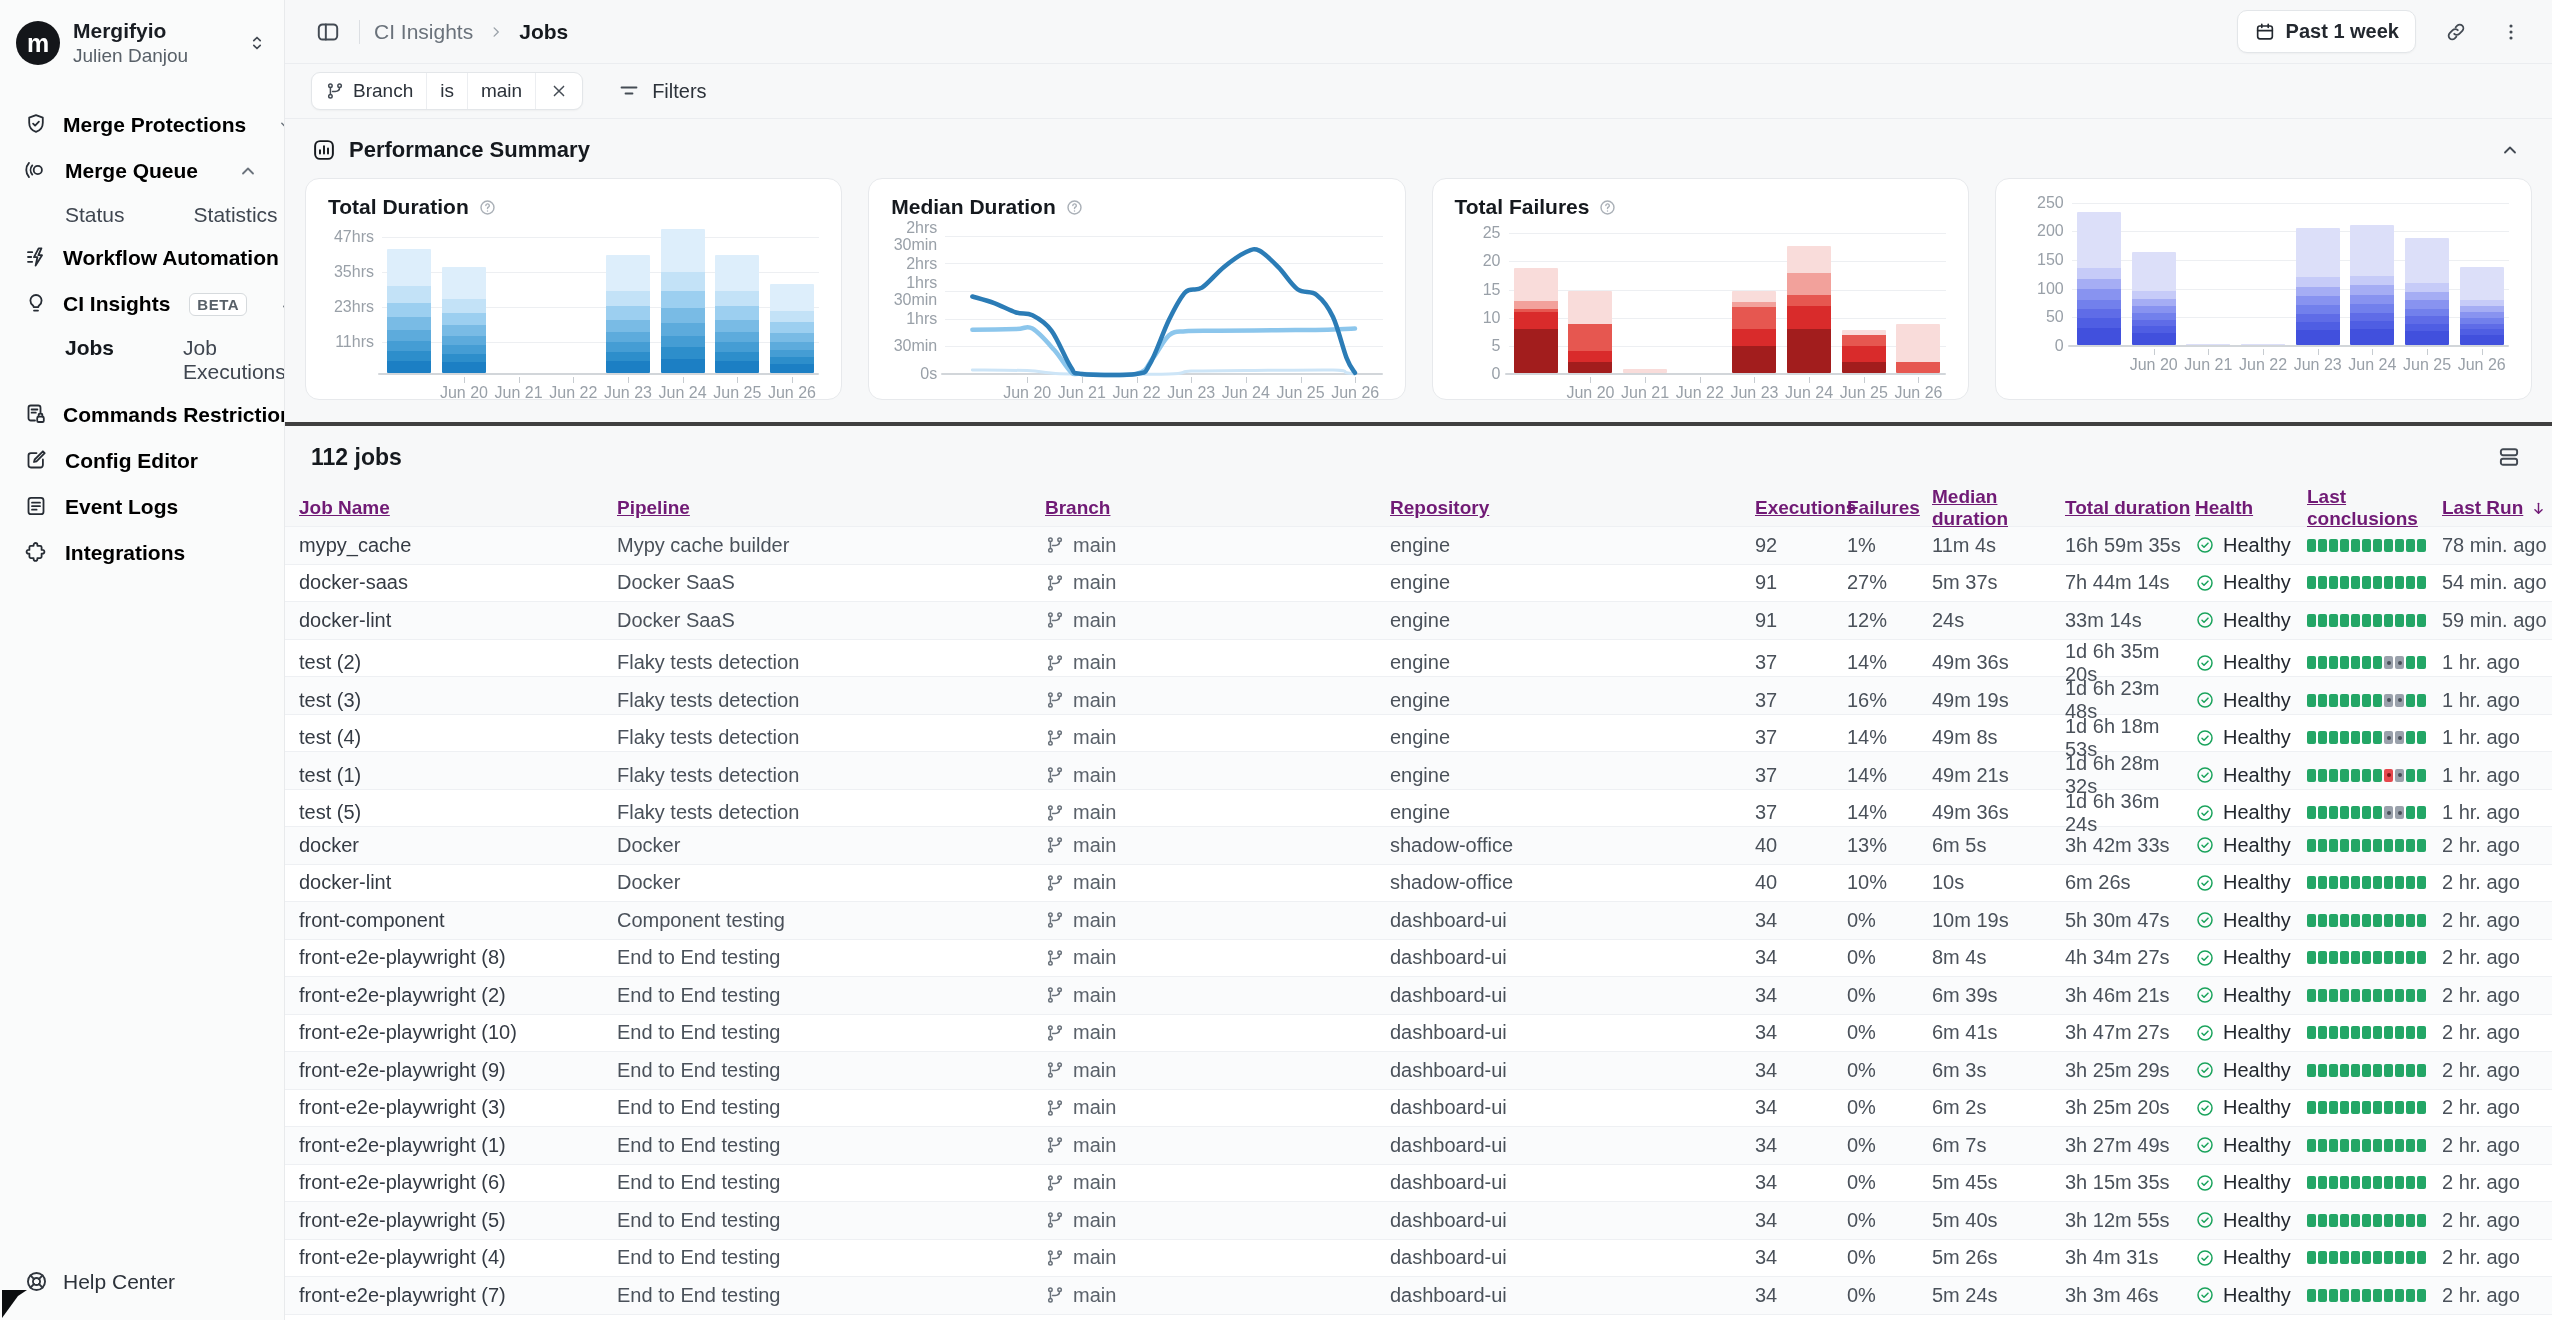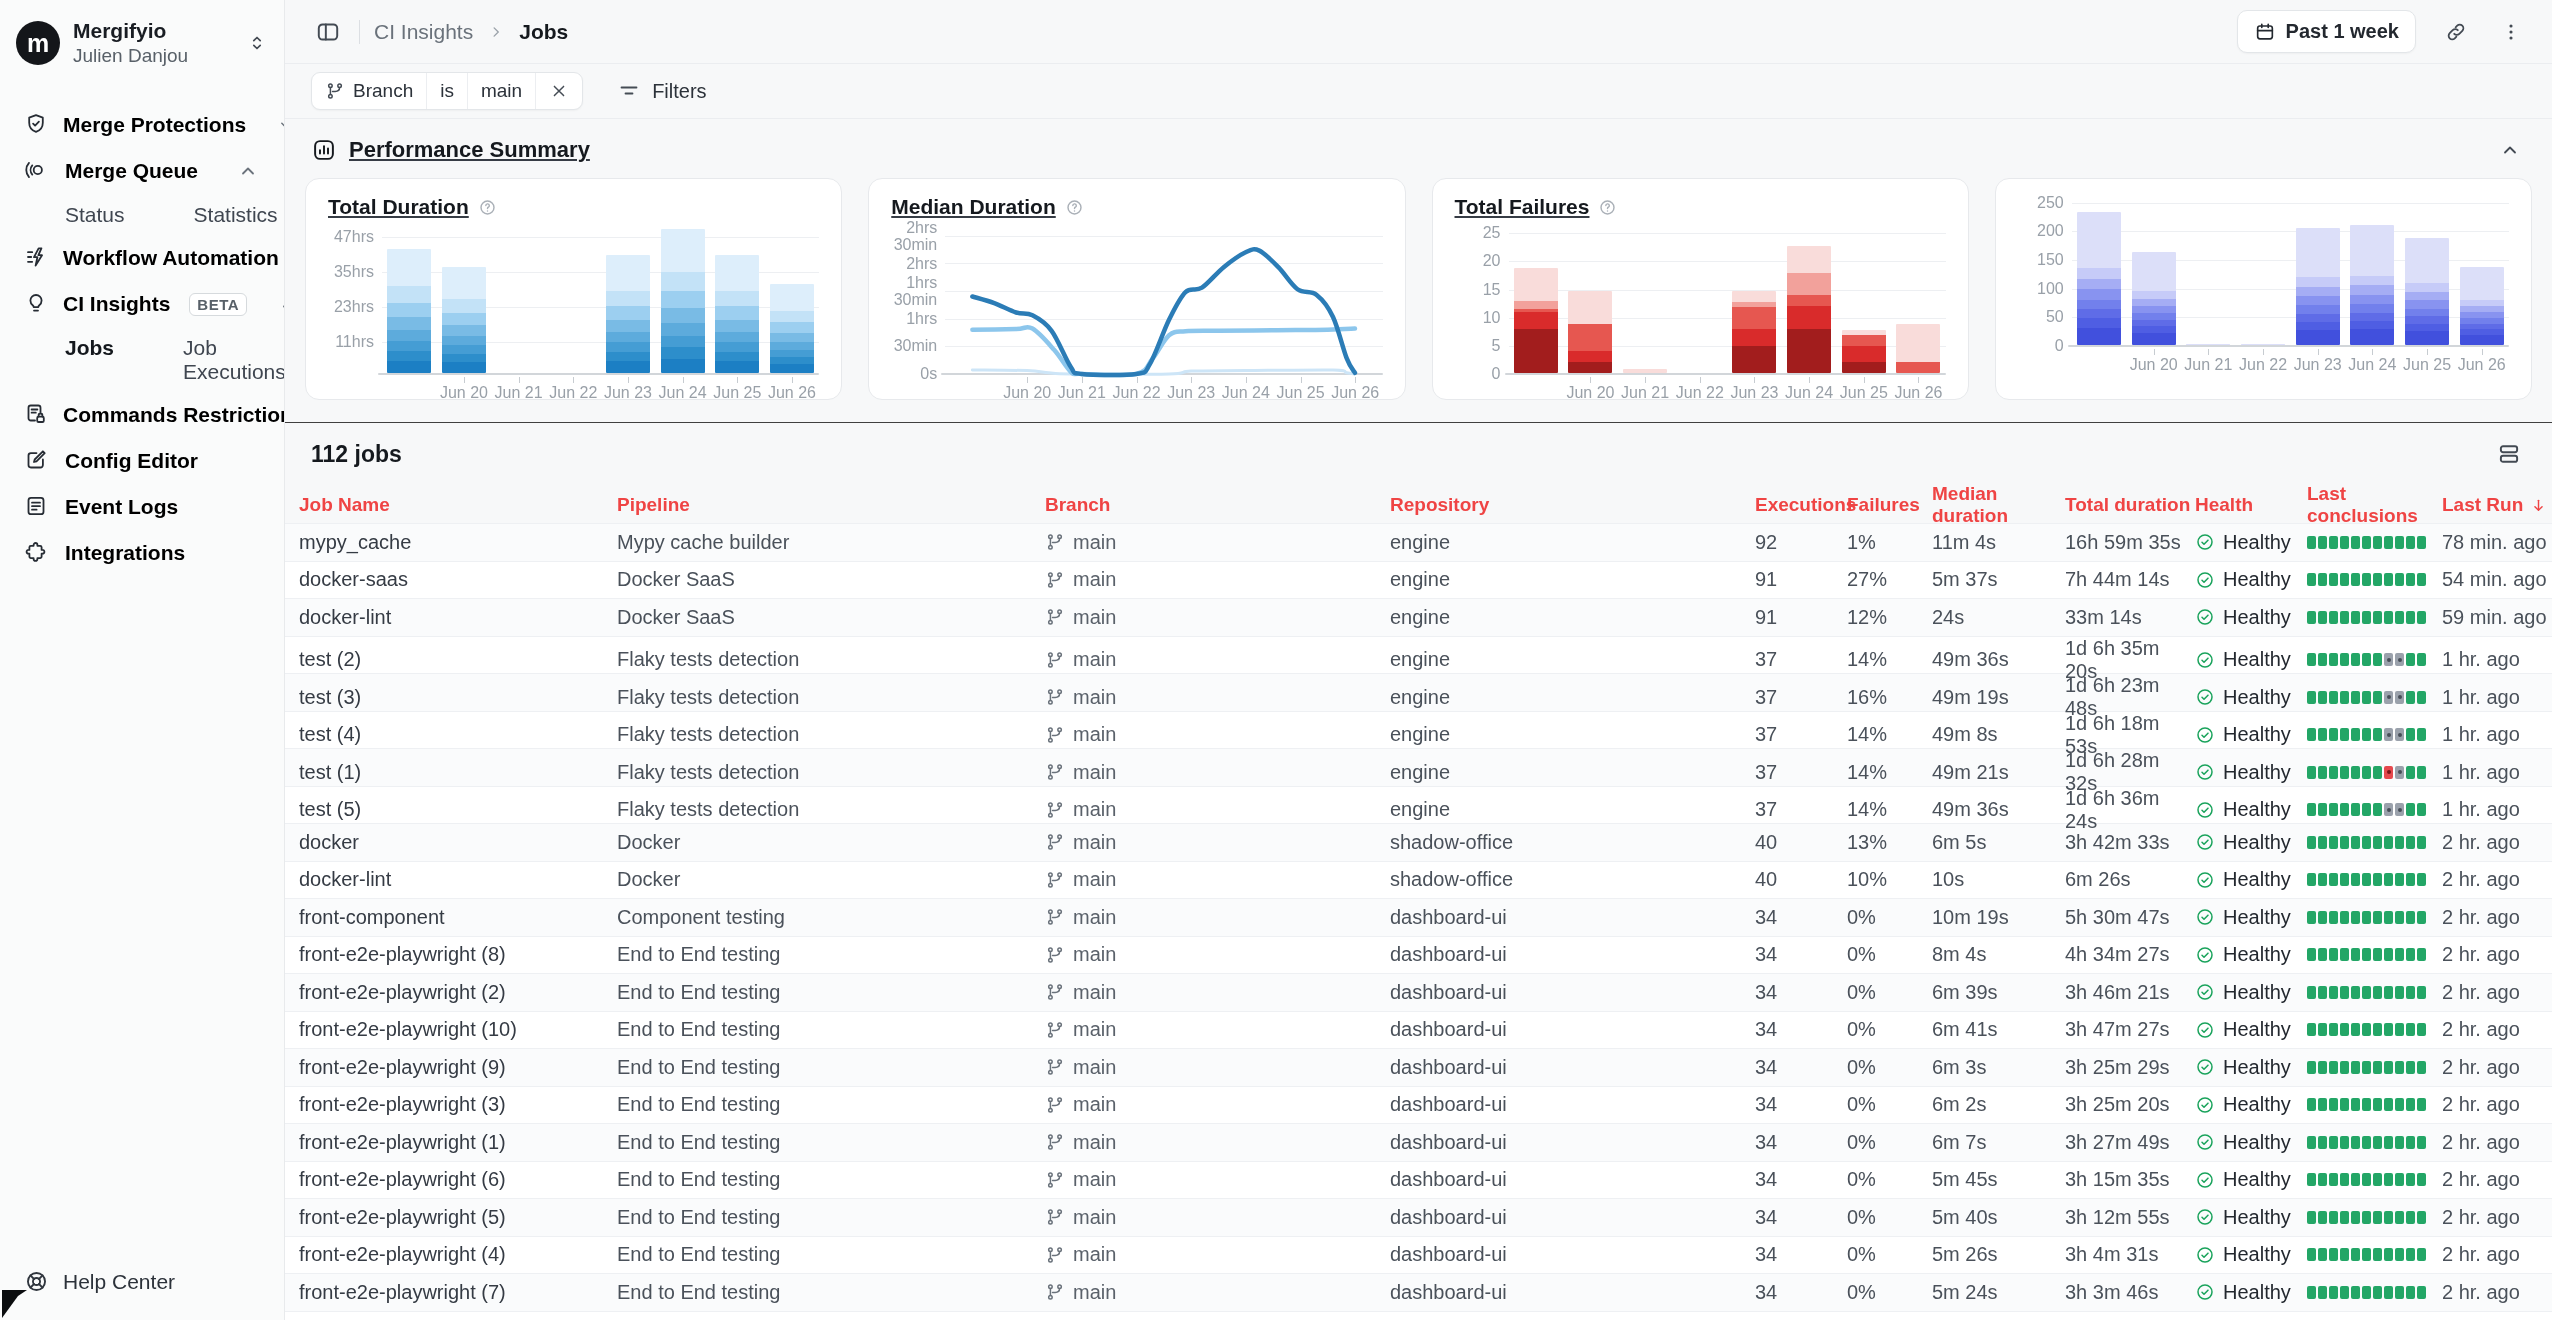--- a/index.html
+++ b/index.html
@@ -39,21 +39,21 @@
   .tb-right { margin-left:auto; display:flex; align-items:center; gap:24px; }
   .date-btn { display:flex; align-items:center; gap:10px; background:#fff; border:1px solid #e3e6e9; border-radius:10px; padding:9px 16px; font-size:20px; font-weight:600; color:#23282f; cursor:pointer; box-shadow:0 1px 2px rgba(20,24,28,.04); }
 
   .filterbar { height:55px; display:flex; align-items:center; gap:34px; padding:0 26px; border-bottom:1px solid #ebedf0; }
   .chip-group { display:flex; align-items:stretch; background:#fff; border:1px solid #e3e6e9; border-radius:9px; overflow:hidden; box-shadow:0 1px 2px rgba(20,24,28,.04); }
   .chip-seg { display:flex; align-items:center; gap:8px; padding:7px 13px; font-size:19px; color:#2c323a; border-right:1px solid #eceef1; cursor:pointer; }
   .chip-seg:last-child { border-right:none; }
   .filters-btn { display:flex; align-items:center; gap:11px; font-size:20px; color:#2c323a; background:none; border:none; cursor:pointer; }
 
   
-  .perf { border-bottom:1px solid #404040; padding-bottom:22px;text-decoration:underline; }
+  .perf { border-bottom:4px solid #404040; padding-bottom:22px; }
   .perf-head { display:flex; align-items:center; gap:12px; padding:15px 26px 12px 26px; }
   .perf-title { font-size:22px; font-weight:700; color:#15191e; }
   .perf-collapse { margin-left:auto; }
   .cards { display:flex; gap:26px; padding:0 20px; }
   .chart-card { flex:1; background:#fff; border:1px solid #e7e9ec; border-radius:14px; padding:14px 22px 8px 22px; height:222px; }
   .card-title-row { display:flex; align-items:center; gap:9px; height:28px; }
   .card-title { font-size:21px; font-weight:700; color:#15191e; }
   .help-ic { color:#aab0b7; display:flex; }
   .chart { position:relative; height:178px; margin-top:2px; }
   .yaxis { position:absolute; left:0; top:0; bottom:26px; width:54px; }
@@ -66,21 +66,21 @@
   .xcell { flex:1; position:relative; text-align:center; font-size:16px; color:#99a0a8; padding-top:7px; }
   .xtick { position:absolute; top:0; left:50%; width:1px; height:6px; background:#c7ccd1; }
   .lineplot svg { position:absolute; inset:0; overflow:visible; }
 
   
   .jobs-head { display:flex; align-items:center; padding:14px 26px 12px 26px; }
   .jobs-count { font-size:23px; font-weight:700; color:#15191e; }
   .jobs-head .icon-btn { margin-left:auto; }
   .jtable { width:100%; }
   .trow, .thead { display:grid; grid-template-columns:318px 428px 345px 365px 92px 85px 133px 130px 112px 135px 1fr; align-items:center; padding-left:14px; }
-  .thead { height:40px; font-size:19px; font-weight:700; color:#ef4444; }
+  .thead { height:40px; font-size:19px; font-weight:700; color:#701a75;text-decoration:underline; }
   .thead .th { display:flex; align-items:center; gap:6px; cursor:pointer; }
   .trow { height:37.5px; border-top:1px solid #eef0f3; font-size:20px; color:#4a515a; background:#fff; cursor:pointer; }
   .trow:nth-child(even) { background:#fafbfc; }
   .cell-job { color:#353b44; }
   .branch-cell, .health-cell { display:flex; align-items:center; gap:8px; }
   .branch-cell { color:#5a616a; }
   .git-ic { color:#6a727b; display:flex; }
   .health-cell { color:#23282f; }
   .blocks { display:flex; gap:2px; }
   .blk { width:9px; height:13px; border-radius:2px; background:#23a666; position:relative; }

